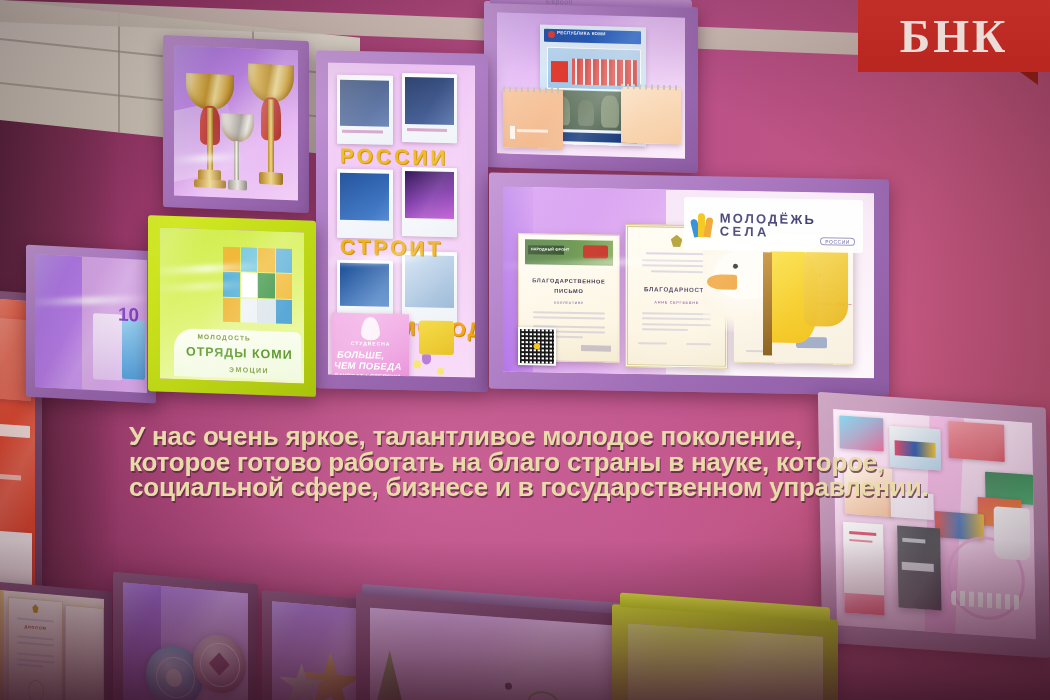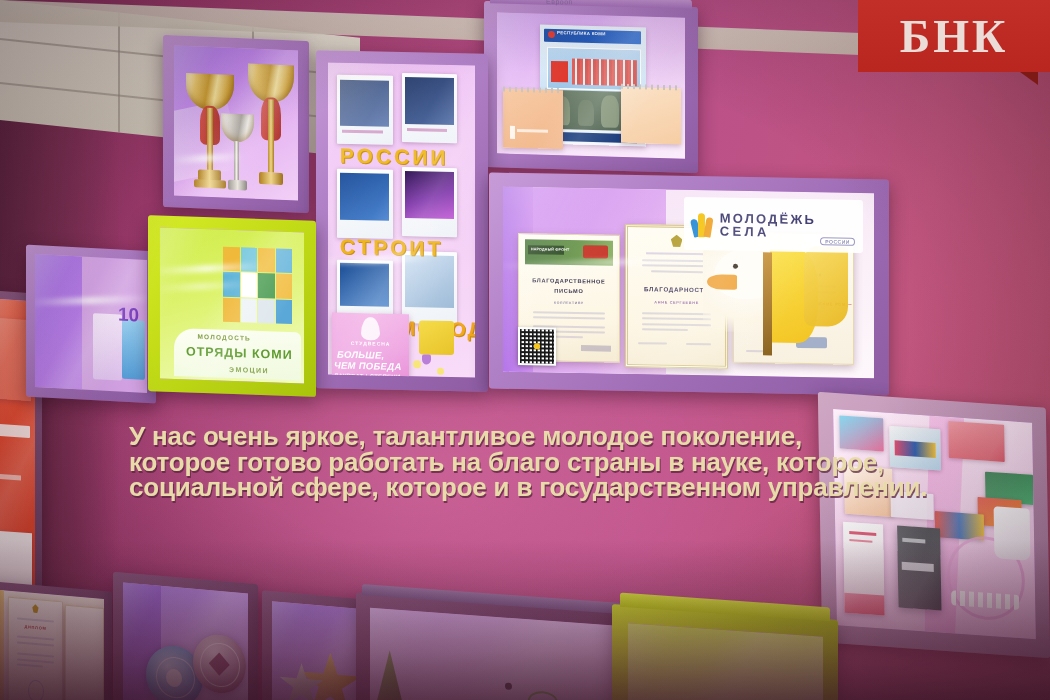--- a/index.html
+++ b/index.html
@@ -525,21 +525,21 @@
       <div class="glass"></div>
     </div>
   </div>
 
   <div class="wall-bottom-dark"></div>
   <div class="wall-vignette"></div>
 
   <div class="quote">
     <div class="line">У нас очень яркое, талантливое молодое поколение,</div>
     <div class="line">которое готово работать на благо страны в науке, которое,</div>
-    <div class="line">социальной сфере, которое и в государственном управлении.</div>
+    <div class="line">социальной сфере, бизнесе и в государственном управлении.</div>
   </div>
 
   <div class="wm">
     <span>БНК</span>
   </div>
   <div class="wm-fold"></div>
 
 </div>
 
 </body></html>

